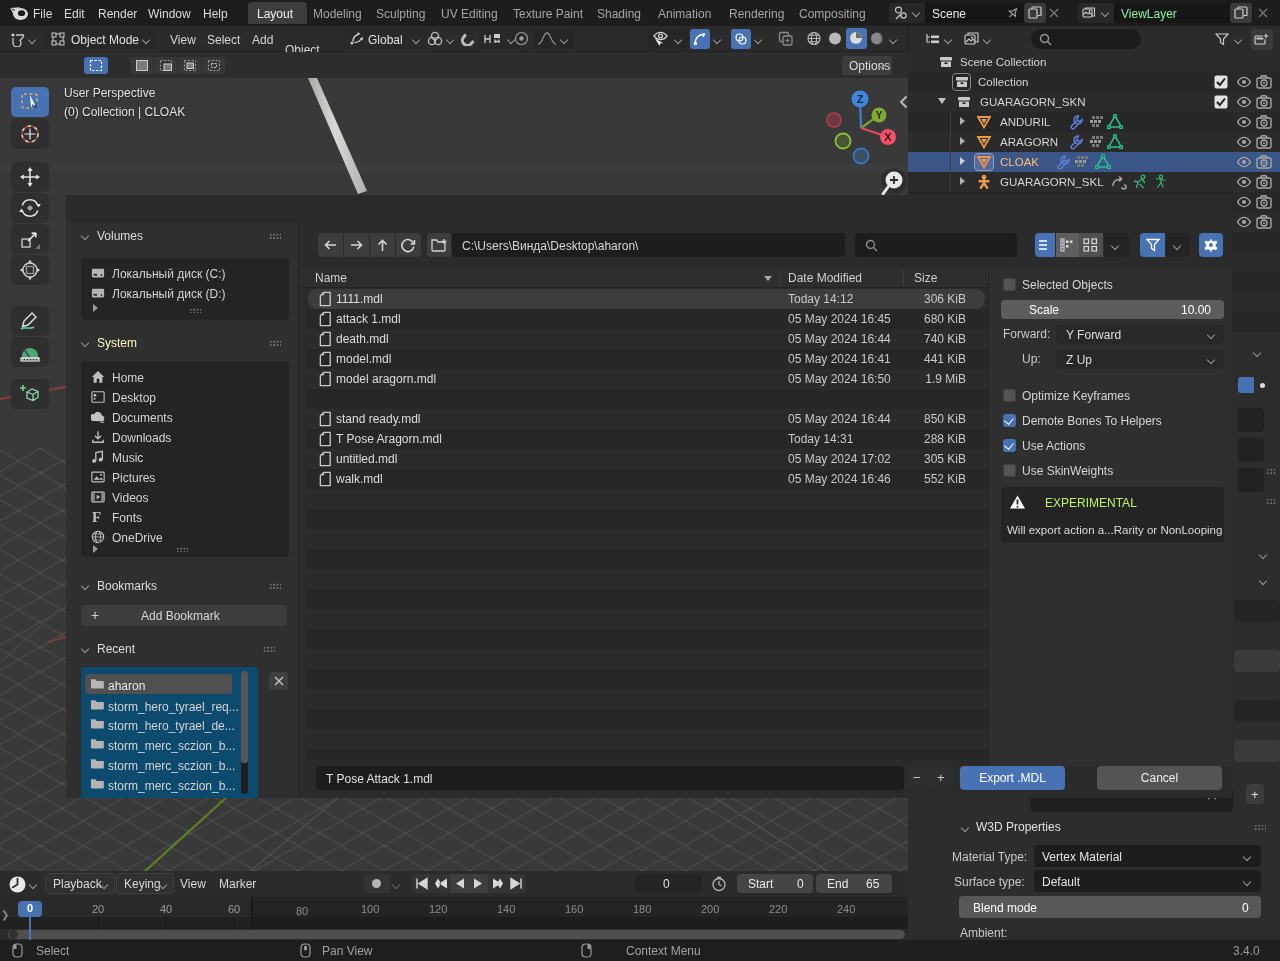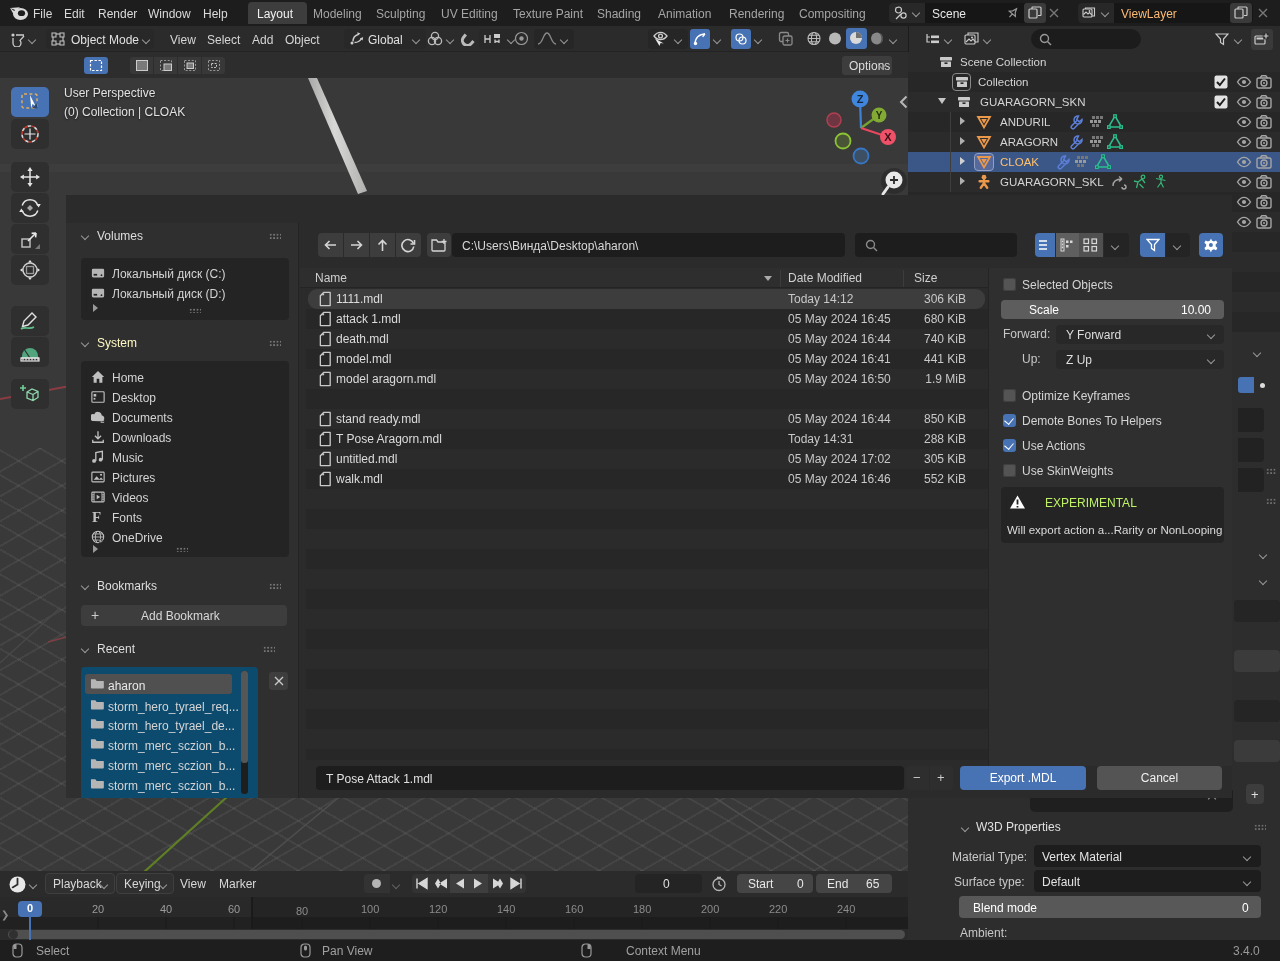--- a/index.html
+++ b/index.html
@@ -61,21 +61,21 @@
     </svg>
 
   <div class="abs" style="left:1078px;top:3px;width:175px;height:20px;background:#161616;border-radius:4px;"></div>
   <div class="abs" style="left:1078px;top:3px;width:36px;height:20px;background:#282828;border-radius:4px 0 0 4px;"></div>
   <svg class="abs" style="left:1082px;top:6px;" width="15" height="14" viewBox="0 0 15 14">
       <rect x="1" y="3" width="9" height="8" rx="1" fill="none" stroke="#ccc" stroke-width="1.1"></rect>
       <path d="M3.5,3 V2 h9 v8 h-2.5 M1.5,8.5 l2.5,-2.5 l2,2 l1.5,-1.5 l2.5,2.5" fill="none" stroke="#ccc" stroke-width="1.1"></path>
       <circle cx="7.5" cy="5" r="0.9" fill="#ccc"></circle>
     </svg>
   <span class="chev abs" style="left:1102px;top:9px;"></span>
-  <span class="abs" style="left:1121px;top:7px;color:#fdba74;">ViewLayer</span>
+  <span class="abs" style="left:1121px;top:7px;color:#86efac;">ViewLayer</span>
   <div class="abs" style="left:1230px;top:3px;width:22px;height:20px;background:#3a3a3a;border-radius:3px;"></div>
   <svg class="abs" style="left:1234px;top:6px;" width="14" height="14" viewBox="0 0 14 14">
       <rect x="1" y="3" width="8" height="9" rx="1" fill="none" stroke="#ccc" stroke-width="1.2"></rect>
       <path d="M4,3 V1.5 a0.5,0.5 0 0 1 0.5,-0.5 H12 a1,1 0 0 1 1,1 V9 a0.5,0.5 0 0 1 -0.5,0.5 H10" fill="none" stroke="#ccc" stroke-width="1.2"></path>
     </svg>
   <svg class="abs" style="left:1258px;top:8px;" width="10" height="10" viewBox="0 0 10 10">
       <path d="M1,1 L9,9 M9,1 L1,9" stroke="#777" stroke-width="1.4"></path>
     </svg>
 </div>
 
@@ -93,21 +93,21 @@
       <rect x="1" y="1" width="4" height="4" fill="#2e2e2e" stroke="#bbb" stroke-width="1.1"></rect>
       <rect x="9" y="1" width="4" height="4" fill="#2e2e2e" stroke="#bbb" stroke-width="1.1"></rect>
       <rect x="1" y="9" width="4" height="4" fill="#2e2e2e" stroke="#bbb" stroke-width="1.1"></rect>
       <rect x="9" y="9" width="4" height="4" fill="#2e2e2e" stroke="#bbb" stroke-width="1.1"></rect>
     </svg>
   <span class="abs" style="left:71px;top:7px;color:#e0e0e0;">Object Mode</span>
   <span class="chev abs" style="left:143px;top:10px;"></span>
   <span class="abs" style="left:170px;top:7px;">View</span>
   <span class="abs" style="left:207px;top:7px;">Select</span>
   <span class="abs" style="left:252px;top:7px;">Add</span>
-  <span class="abs" style="left:285px;top:7px;">Object</span>
+  <span class="abs" style="left:285px;top:17px;">Object</span>
 
   <div class="abs" style="left:344px;top:3px;width:82px;height:20px;background:#282828;border-radius:4px;"></div>
   <svg class="abs" style="left:349px;top:5px;" width="15" height="15" viewBox="0 0 15 15">
       <circle cx="3" cy="12" r="1.5" fill="#ccc"></circle>
       <path d="M4,10.5 C4,7 6,4.5 9,3.5 M5.5,11.5 C8.5,11.5 11,10 12.5,7.5" fill="none" stroke="#ccc" stroke-width="1.4"></path>
       <path d="M8.3,1.2 l3.2,1.2 l-2.6,2.2 Z" fill="#ccc"></path>
       <path d="M14.2,6 l-0.6,3.4 l-2.8,-1.9 Z" fill="#ccc"></path>
     </svg>
   <span class="abs" style="left:368px;top:7px;color:#e0e0e0;">Global</span>
   <span class="chev abs" style="left:413px;top:10px;"></span>
@@ -965,21 +965,21 @@
           <span class="sz">552 KiB</span>
         </div>
     </div>
 
     <div class="abs" style="left:250px;top:543px;width:588px;height:24px;background:#1d1d1d;border-radius:4px;"></div>
     <span class="abs" style="left:260px;top:549px;color:#e0e0e0;">T Pose Attack 1.mdl</span>
     <div class="abs" style="left:840px;top:543px;width:23px;height:24px;background:#2e2e2e;border-radius:4px 0 0 4px;"></div>
     <span class="abs" style="left:847px;top:547px;color:#ccc;font-size:13px;">−</span>
     <div class="abs" style="left:864px;top:543px;width:23px;height:24px;background:#2e2e2e;border-radius:0 4px 4px 0;"></div>
     <span class="abs" style="left:871px;top:547px;color:#ccc;font-size:13px;">+</span>
-    <div class="abs" style="left:894px;top:543px;width:126px;height:24px;background:#4772b3;border-radius:4px;text-align:center;line-height:24px;color:#fff;">Export .MDL</div>
+    <div class="abs" style="left:894px;top:543px;width:105px;height:24px;background:#4772b3;border-radius:4px;text-align:center;line-height:24px;color:#fff;">Export .MDL</div>
     <div class="abs" style="left:1031px;top:543px;width:125px;height:24px;background:#545454;border-radius:4px;text-align:center;line-height:24px;color:#f0f0f0;">Cancel</div>
 
     <div class="abs" id="dlgopts" style="left:922px;top:45px;width:244px;height:498px;background:#2f2f2f;border-left:1px solid #242424;">
       <div class="cb" style="left:14px;top:10px;"></div>
       <span class="abs" style="left:33px;top:10px;">Selected Objects</span>
       <div class="abs" style="left:12px;top:32px;width:223px;height:19px;background:#5d5d5d;border-radius:4px;"></div>
       <span class="abs" style="left:40px;top:35px;color:#fff;">Scale</span>
       <span class="abs" style="left:160px;top:35px;width:62px;text-align:right;color:#fff;">10.00</span>
       <span class="abs" style="left:14px;top:59px;color:#c8c8c8;">Forward:</span>
       <div class="abs" style="left:67px;top:57px;width:168px;height:19px;background:#282828;border-radius:4px;"></div>

